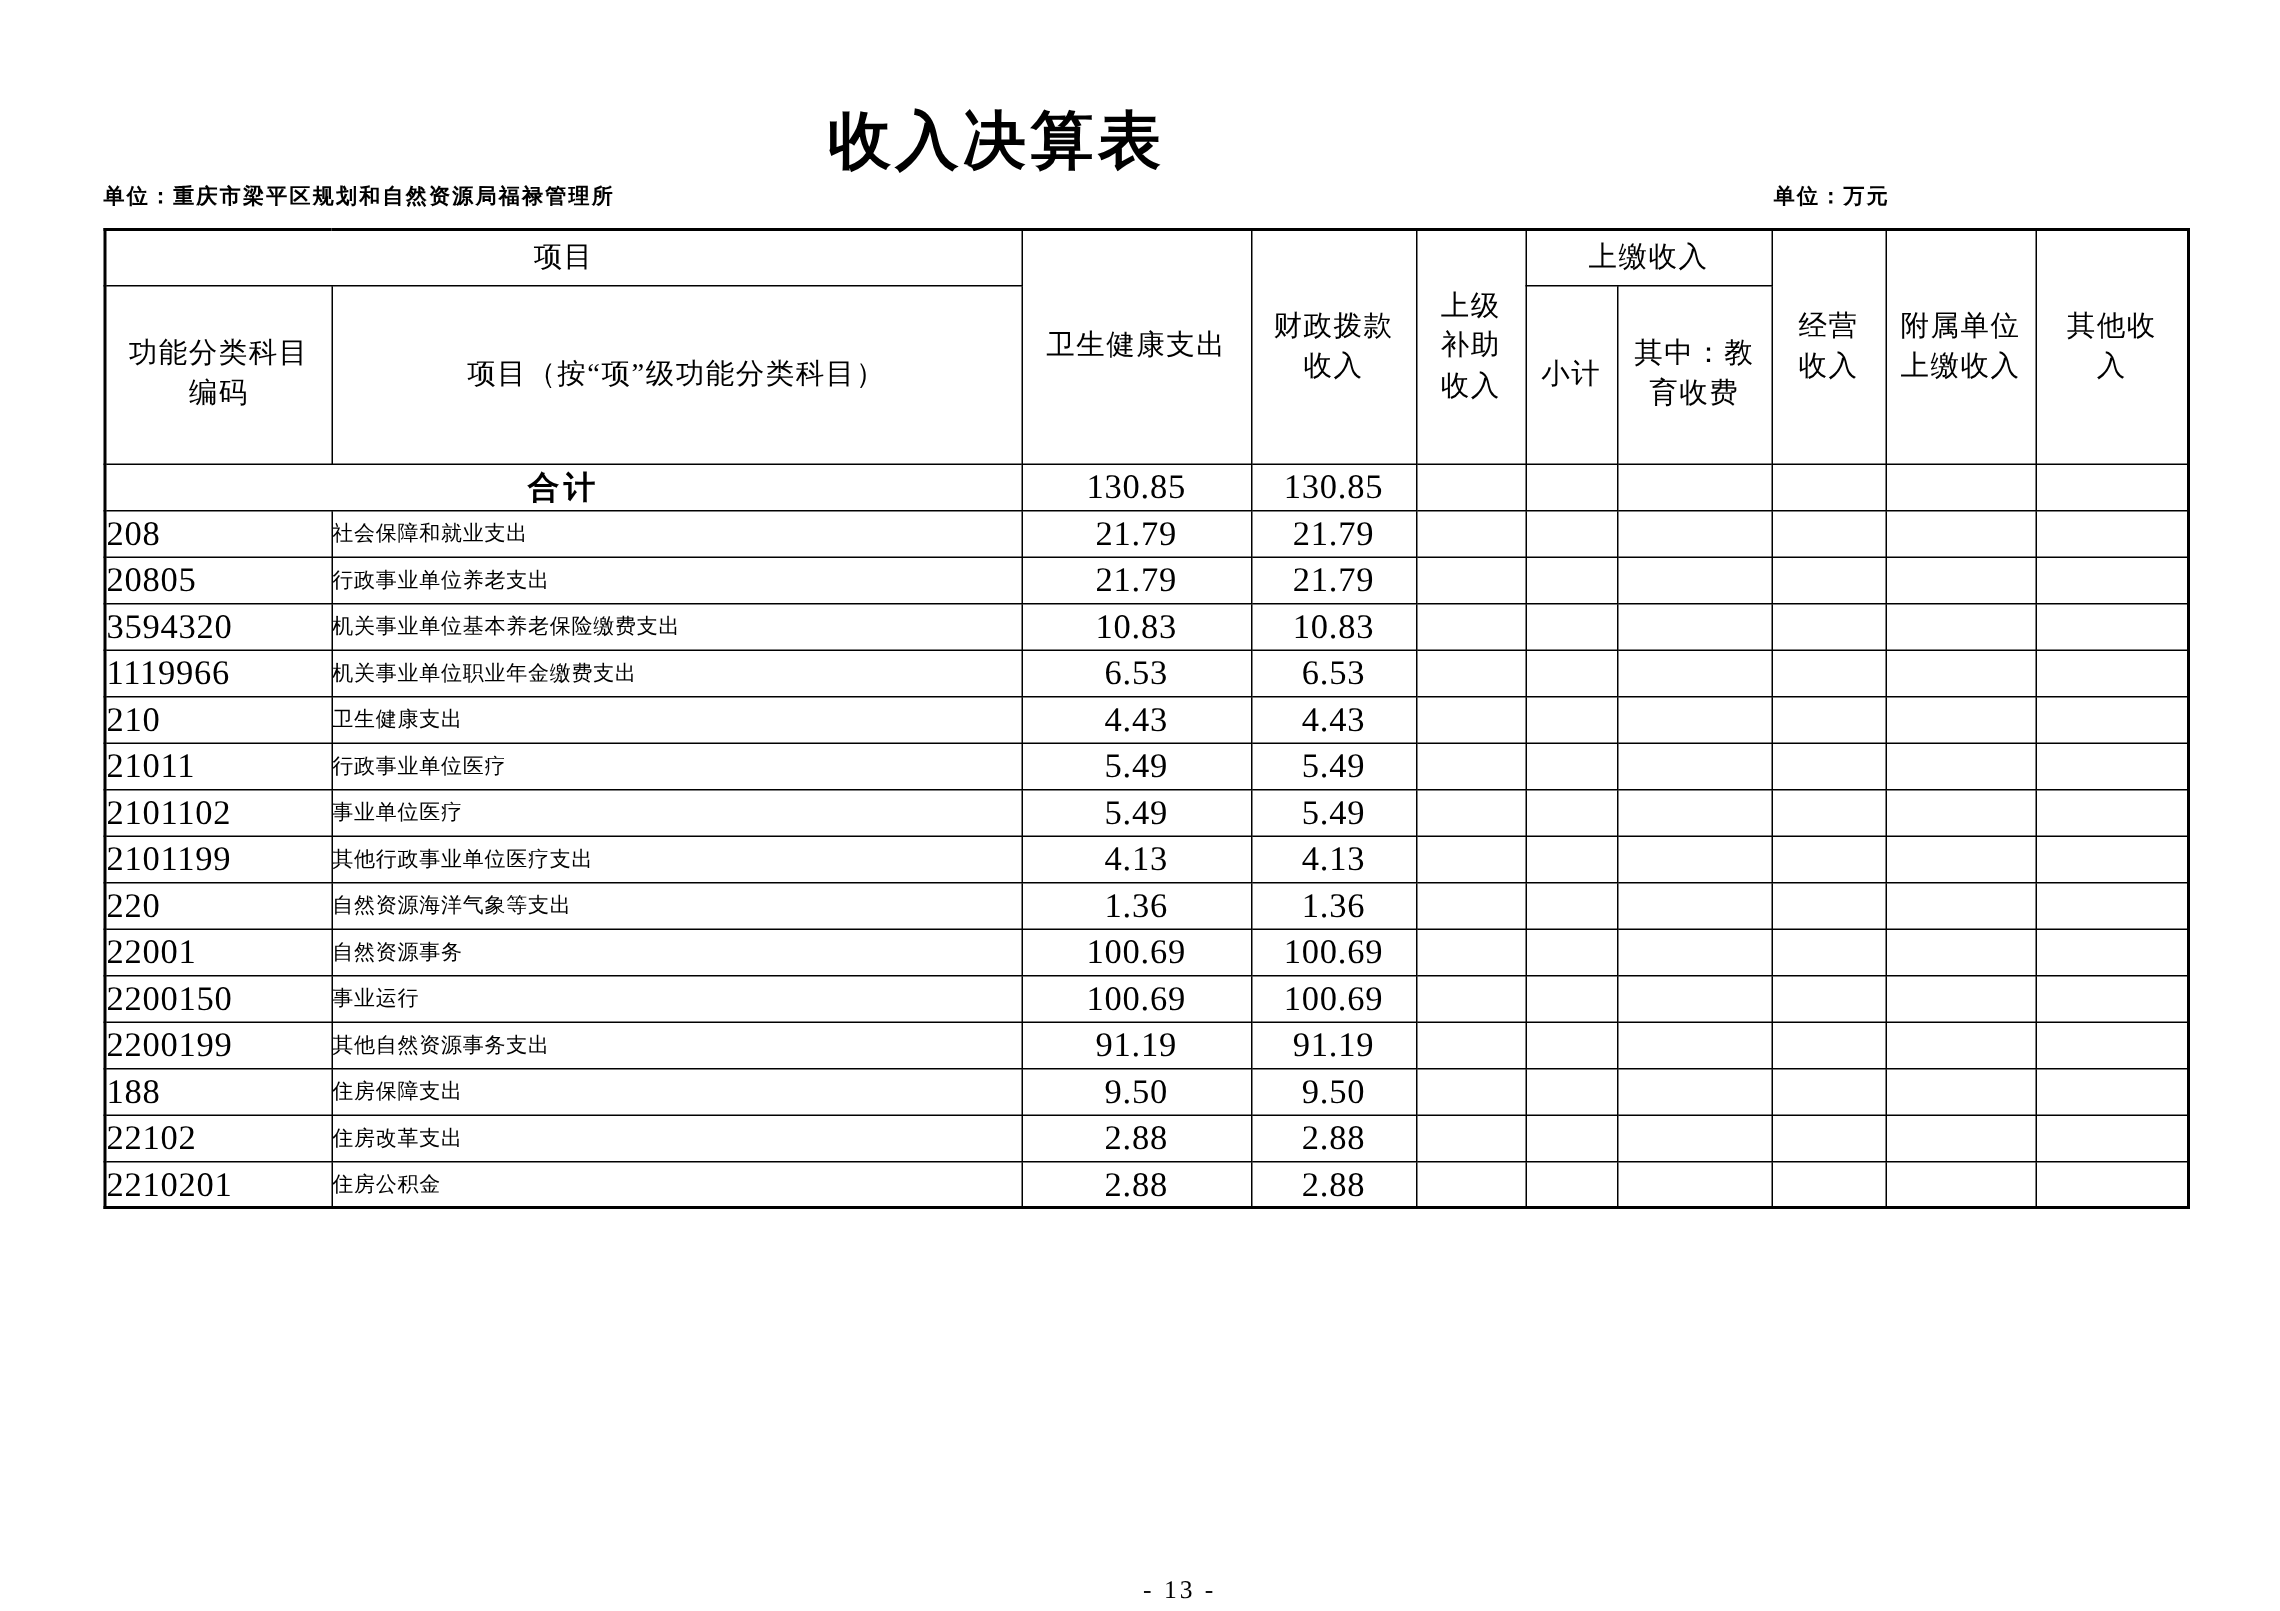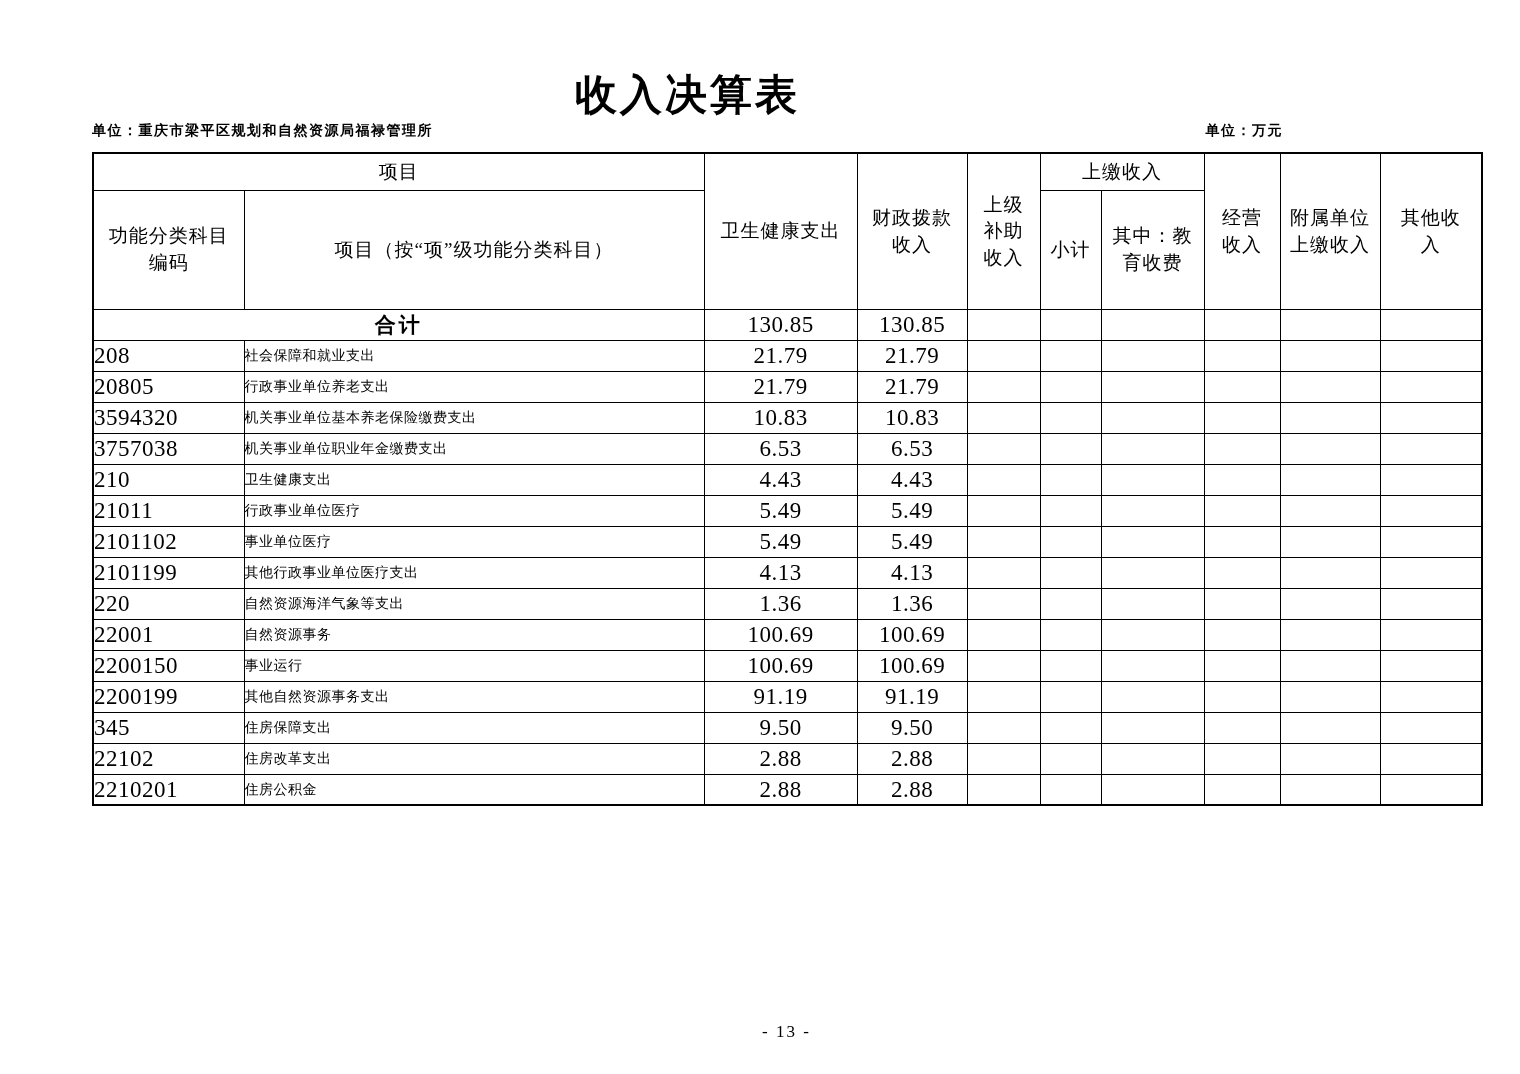--- a/index.html
+++ b/index.html
@@ -9,21 +9,21 @@
     color: #000;
   }
   .page {
     position: relative;
     width: 1520px;
     height: 1074px;
     background: #ffffff;
     overflow: hidden;
   }
   .content {
-    margin-left: 92px;
+    margin-left: 69px;
     width: 1191px;
   }
   .title {
     margin: 0;
     padding-top: 70px;
     text-align: center;
     font-size: 42px;
     font-weight: bold;
     letter-spacing: 3px;
     line-height: 1.2;
@@ -95,21 +95,21 @@
     font-size: 20px;
     font-weight: bold;
     letter-spacing: 1.5px;
     margin-top: 10px;
     padding-left: 3px;
   }
   .page-number {
     position: absolute;
     left: 92px;
     width: 1389px;
-    bottom: 32px;
+    bottom: 4px;
     text-align: center;
     font-size: 17px;
     letter-spacing: 2px;
   }
 </style>
 </head>
 <body>
 
 <div class="page">
   <div class="content">
@@ -203,21 +203,21 @@
             <td class="num-cell">10.83</td>
             <td class="num-cell">10.83</td>
             <td class="num-cell"></td>
             <td class="num-cell"></td>
             <td class="num-cell"></td>
             <td class="num-cell"></td>
             <td class="num-cell"></td>
             <td class="num-cell"></td>
           </tr>
           <tr>
-            <td class="code-cell">3757038</td>
+            <td class="code-cell">1119966</td>
             <td class="name-cell">机关事业单位职业年金缴费支出</td>
             <td class="num-cell">6.53</td>
             <td class="num-cell">6.53</td>
             <td class="num-cell"></td>
             <td class="num-cell"></td>
             <td class="num-cell"></td>
             <td class="num-cell"></td>
             <td class="num-cell"></td>
             <td class="num-cell"></td>
           </tr>
@@ -311,21 +311,21 @@
             <td class="num-cell">91.19</td>
             <td class="num-cell">91.19</td>
             <td class="num-cell"></td>
             <td class="num-cell"></td>
             <td class="num-cell"></td>
             <td class="num-cell"></td>
             <td class="num-cell"></td>
             <td class="num-cell"></td>
           </tr>
           <tr>
-            <td class="code-cell">345</td>
+            <td class="code-cell">188</td>
             <td class="name-cell">住房保障支出</td>
             <td class="num-cell">9.50</td>
             <td class="num-cell">9.50</td>
             <td class="num-cell"></td>
             <td class="num-cell"></td>
             <td class="num-cell"></td>
             <td class="num-cell"></td>
             <td class="num-cell"></td>
             <td class="num-cell"></td>
           </tr>

